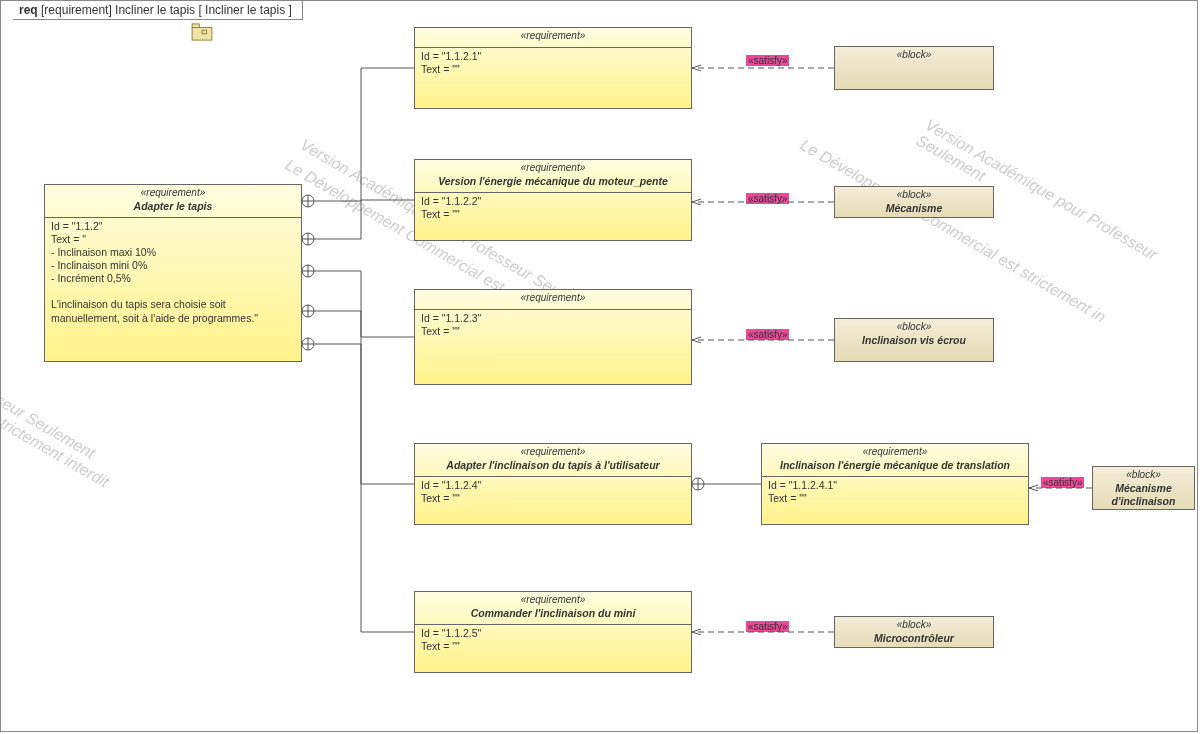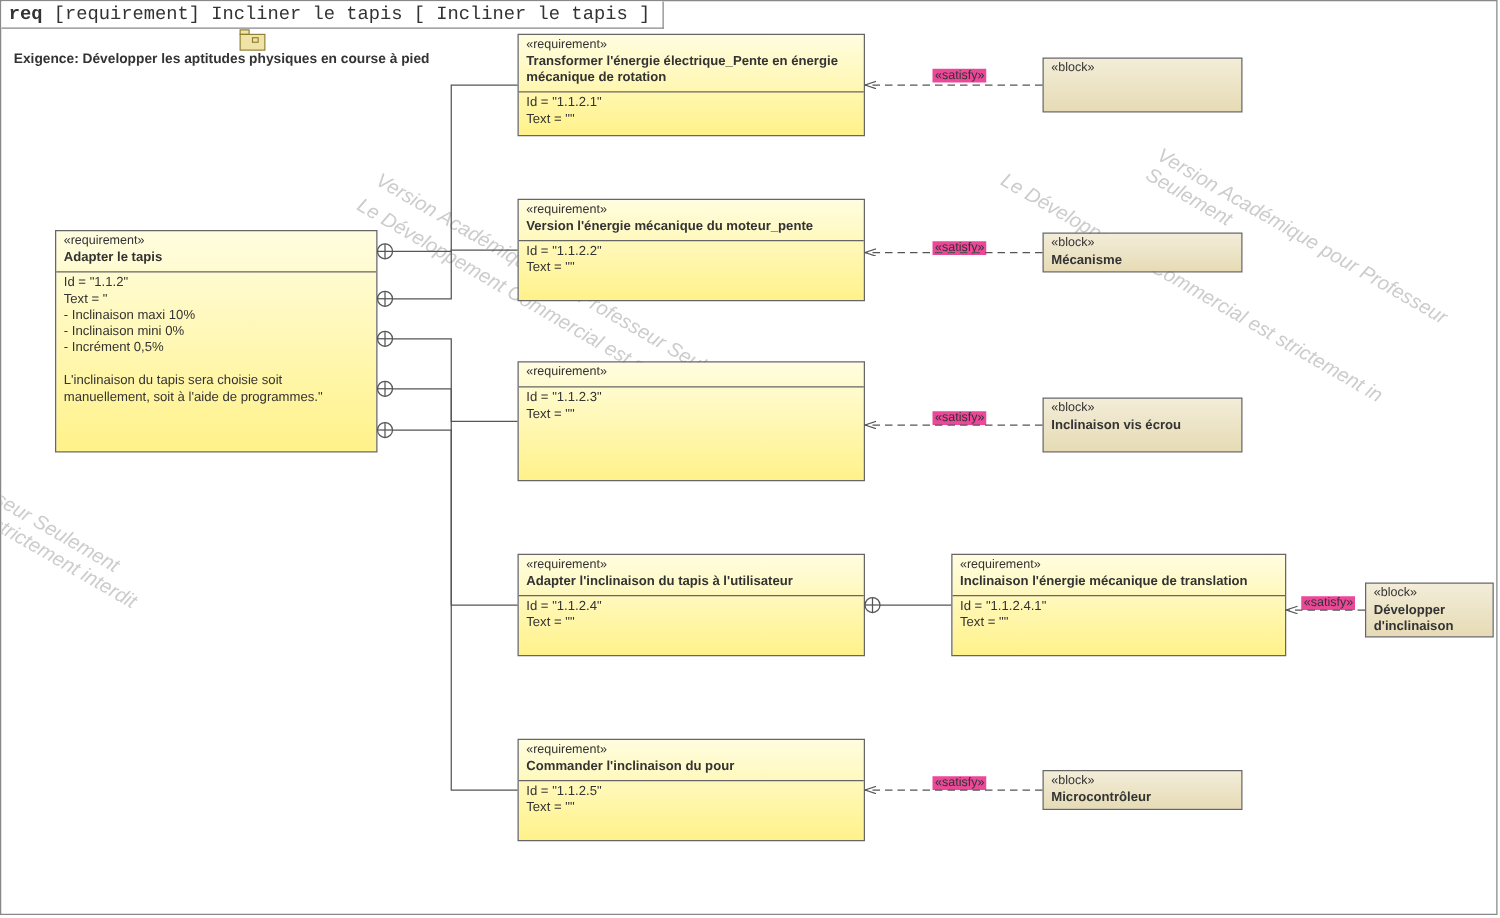--- a/index.html
+++ b/index.html
@@ -14,28 +14,27 @@
     width: 1198px;
     height: 732px;
     border: 1px solid #888;
     box-sizing: border-box;
     background: #fff;
     overflow: hidden;
   }
   .frame-tab {
     position: absolute;
     top: 0;
-    left: 0;
+    left: 12px;
     padding: 2px 10px 2px 6px;
     border-right: 1px solid #888;
     border-bottom: 1px solid #888;
     background: #fff;
-    font-size: 15px;
+    font-size: 12px;
     white-space: nowrap;
-    font-family: Liberation Mono, monospace;
   }
   .frame-tab .req-kw { font-weight: bold; }
   .exigence-label {
     position: absolute;
     top: 40px;
     left: 10px;
     font-weight: bold;
     font-size: 11px;
     white-space: nowrap;
   }
@@ -50,24 +49,26 @@
   .req-box, .block-box {
     position: absolute;
     border: 1px solid #666;
     box-sizing: border-box;
     background: linear-gradient(180deg, #fffde0 0%, #fff28a 100%);
   }
   .block-box {
     background: linear-gradient(180deg, #f3edd9 0%, #e6dbb5 100%);
   }
   .box-header {
+    text-align: center;
     padding: 2px 6px 4px 6px;
     border-bottom: 1px solid #666;
     font-size: 10.5px;
     line-height: 1.25;
+    font-style: italic;
   }
   .box-header.noborder { border-bottom: none; }
   .stereo { font-size: 10px; }
   .box-title { font-weight: bold; }
   .box-body {
     padding: 2px 6px 6px 6px;
     font-size: 10.5px;
     line-height: 1.25;
     white-space: pre-line;
   }
@@ -113,40 +114,38 @@
   </div>
 
   <div class="pkg-icon">
     <svg viewBox="0 0 24 20">
       <rect x="1" y="1" width="8" height="4" fill="#efe3a7" stroke="#8b7b2e"></rect>
       <rect x="1" y="5" width="22" height="14" fill="#efe3a7" stroke="#8b7b2e"></rect>
       <rect x="12" y="8" width="5" height="4" fill="#efe3a7" stroke="#8b7b2e"></rect>
     </svg>
   </div>
 
-  <div class="exigence-label">Exigence: Développer les aptitudes physiques en course à pied</div>
 
   <div class="req-box" style="left:43px; top:183px; width:258px; height:178px;">
     <div class="box-header">
       <div class="stereo">«requirement»</div>
       <div class="box-title">Adapter le tapis</div>
     </div>
     <div class="box-body">Id = "1.1.2"
 Text = "
 - Inclinaison maxi 10%
 - Inclinaison mini 0%
 - Incrément 0,5%
 
 L'inclinaison du tapis sera choisie soit manuellement, soit à l'aide de programmes."</div>
   </div>
 
   <div class="req-box" style="left:413px; top:26px; width:278px; height:82px;">
     <div class="box-header">
       <div class="stereo">«requirement»</div>
-      <div class="box-title">Transformer l'énergie électrique_Pente en énergie mécanique de rotation</div>
     </div>
     <div class="box-body">Id = "1.1.2.1"
 Text = ""</div>
   </div>
 
   <div class="req-box" style="left:413px; top:158px; width:278px; height:82px;">
     <div class="box-header">
       <div class="stereo">«requirement»</div>
       <div class="box-title">Version l'énergie mécanique du moteur_pente</div>
     </div>
@@ -169,21 +168,21 @@
 du tapis à l'utilisateur</div>
     </div>
     <div class="box-body">Id = "1.1.2.4"
 Text = ""</div>
   </div>
 
   <div class="req-box" style="left:413px; top:590px; width:278px; height:82px;">
     <div class="box-header">
       <div class="stereo">«requirement»</div>
       <div class="box-title">Commander l'inclinaison
-du pour</div>
+du mini</div>
     </div>
     <div class="box-body">Id = "1.1.2.5"
 Text = ""</div>
   </div>
 
   <div class="req-box" style="left:760px; top:442px; width:268px; height:82px;">
     <div class="box-header">
       <div class="stereo">«requirement»</div>
       <div class="box-title">Inclinaison l'énergie mécanique de translation</div>
     </div>
@@ -208,21 +207,21 @@
     <div class="box-header noborder">
       <div class="stereo">«block»</div>
       <div class="box-title">Inclinaison
 vis écrou</div>
     </div>
   </div>
 
   <div class="block-box" style="left:1091px; top:465px; width:103px; height:44px;">
     <div class="box-header noborder">
       <div class="stereo">«block»</div>
-      <div class="box-title">Développer
+      <div class="box-title">Mécanisme
 d'inclinaison</div>
     </div>
   </div>
 
   <div class="block-box" style="left:833px; top:615px; width:160px; height:32px;">
     <div class="box-header noborder">
       <div class="stereo">«block»</div>
       <div class="box-title">Microcontrôleur</div>
     </div>
   </div>

